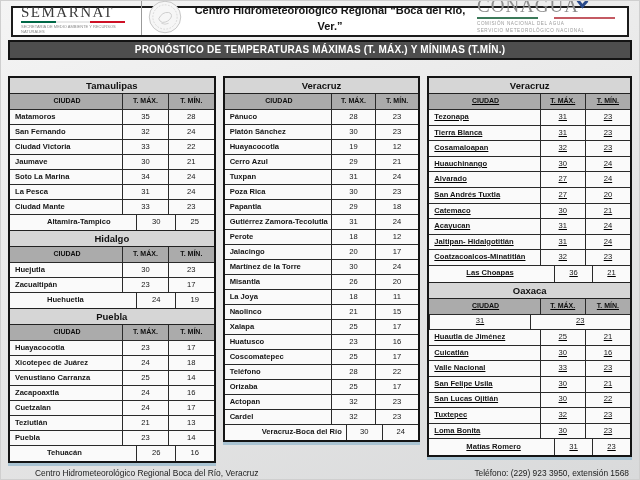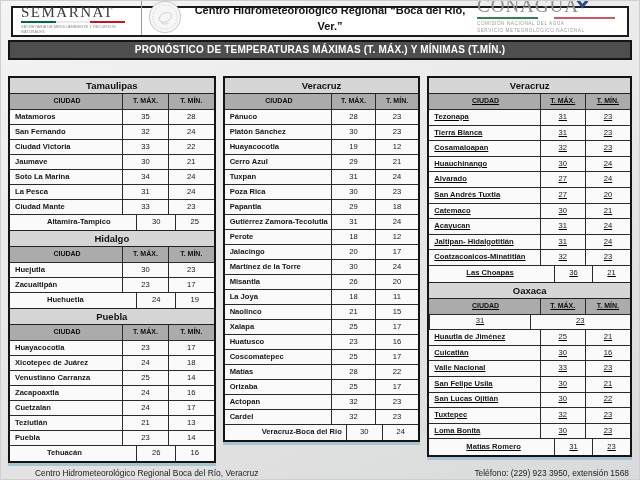--- a/index.html
+++ b/index.html
@@ -302,21 +302,21 @@
             <span class="c city">Huatusco</span>
             <span class="c max">23</span>
             <span class="c min">16</span>
           </div>
           <div class="row">
             <span class="c city">Coscomatepec</span>
             <span class="c max">25</span>
             <span class="c min">17</span>
           </div>
           <div class="row">
-            <span class="c city">Matías</span>
+            <span class="c city">Teléfono</span>
             <span class="c max">28</span>
             <span class="c min">22</span>
           </div>
           <div class="row">
             <span class="c city">Orizaba</span>
             <span class="c max">25</span>
             <span class="c min">17</span>
           </div>
           <div class="row">
             <span class="c city">Actopan</span>

